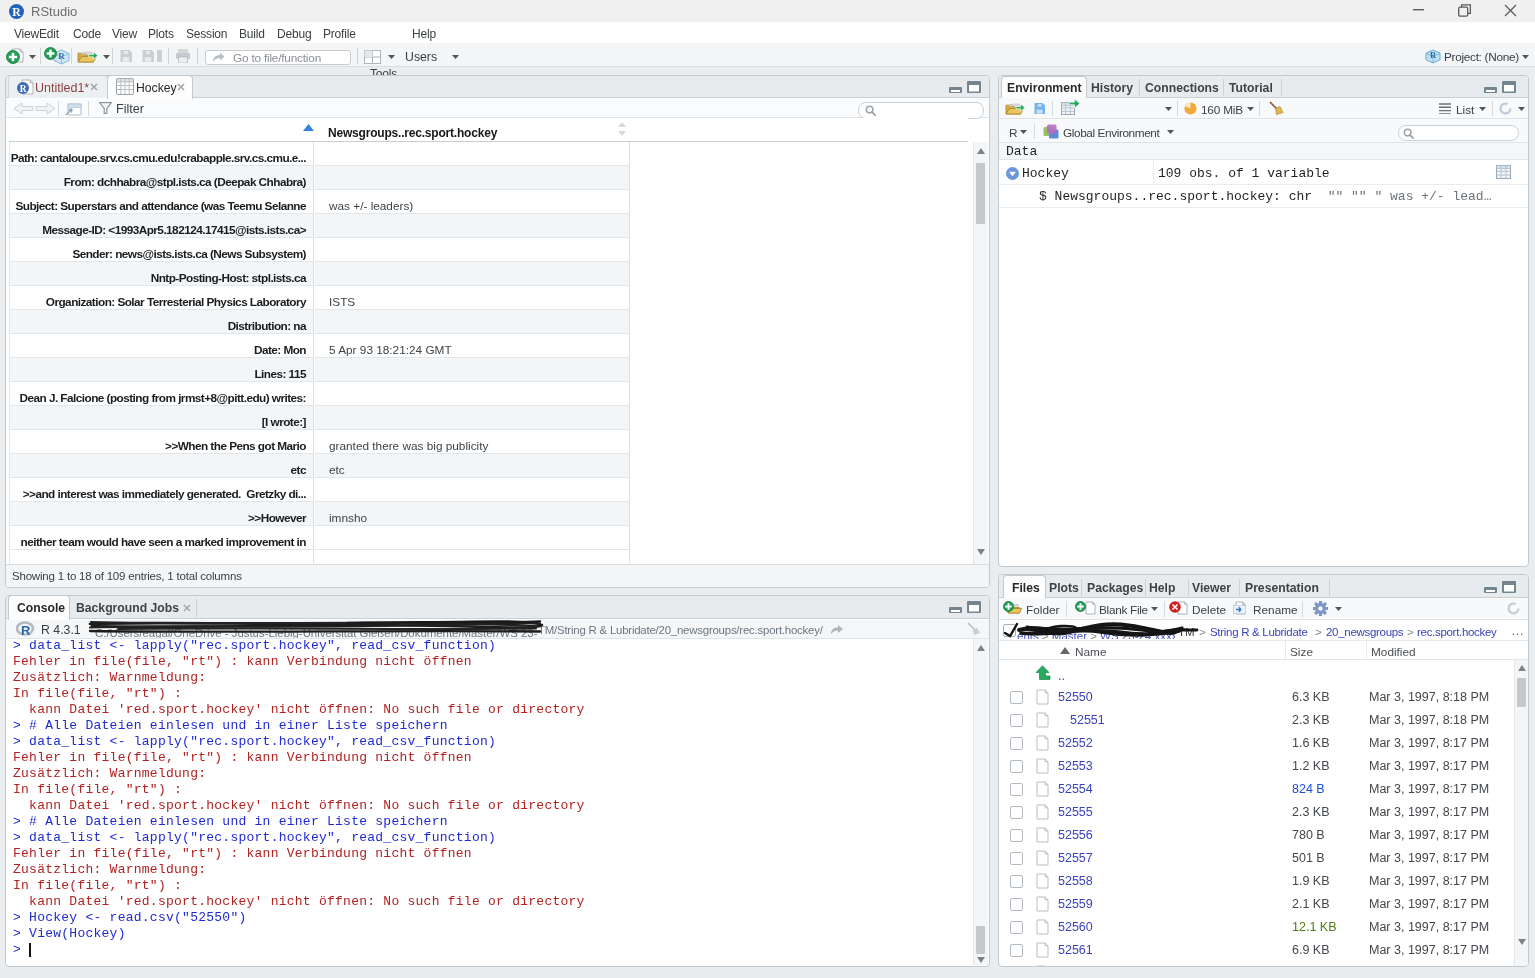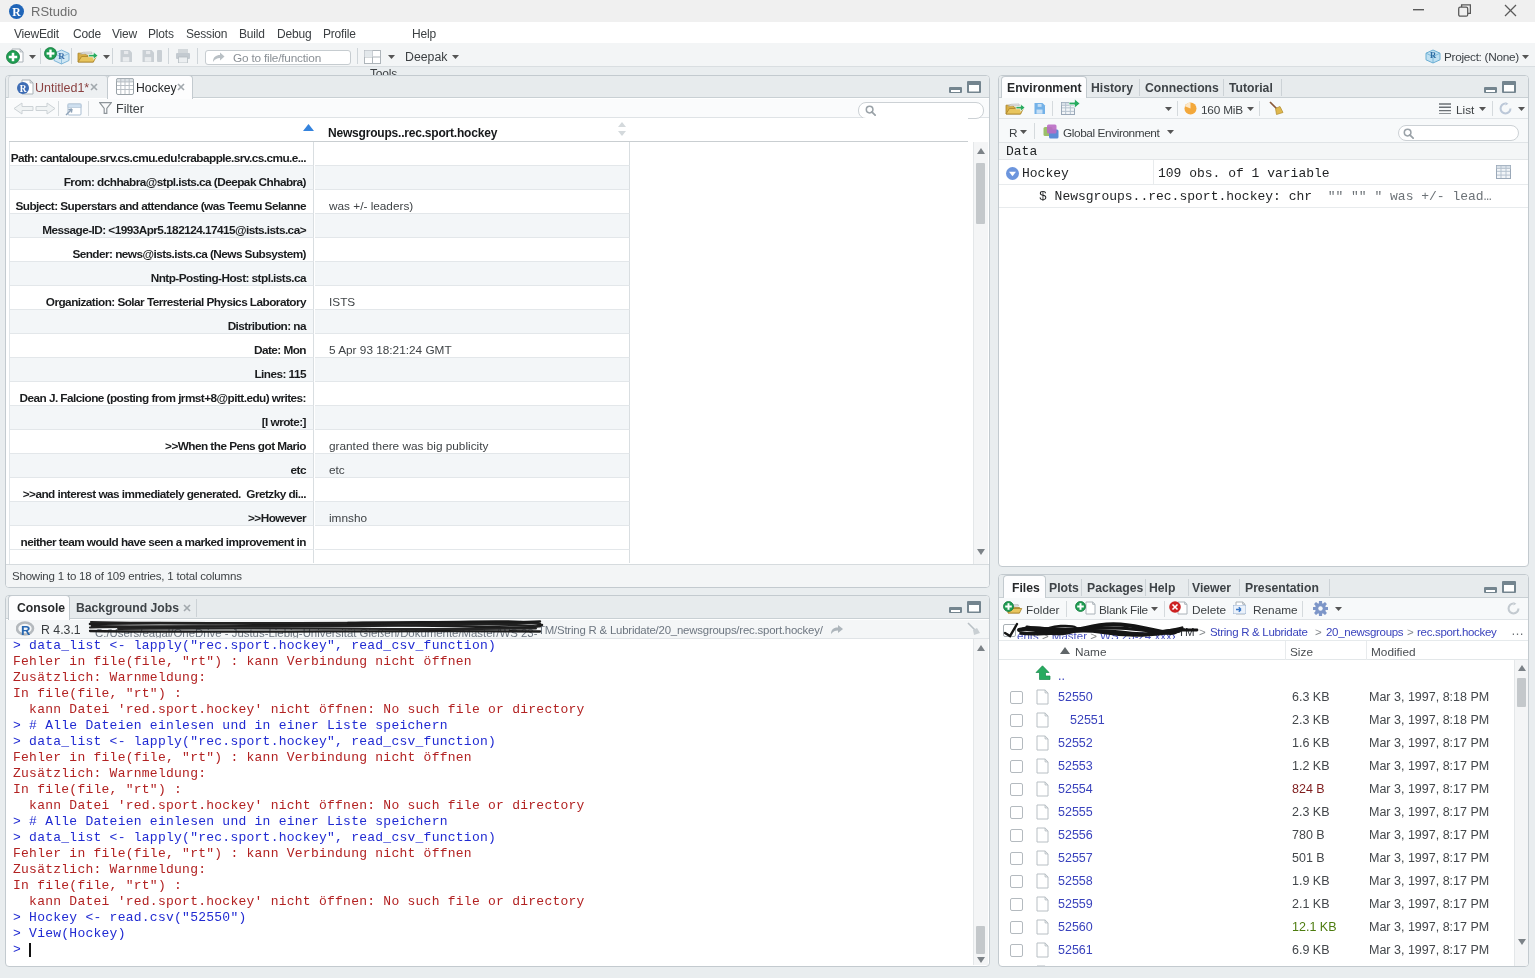--- a/index.html
+++ b/index.html
@@ -100,21 +100,21 @@
 <div style="position:absolute;left:357px;top:48px;width:1px;height:16px;background:#cfd5d9"></div>
 <svg style="position:absolute;left:364px;top:50px" width="17" height="14" viewBox="0 0 17 14">
     <rect x="0.5" y="0.5" width="16" height="13" fill="#fff" stroke="#aeb5ba"></rect>
     <line x1="8.5" y1="0.5" x2="8.5" y2="13.5" stroke="#aeb5ba"></line>
     <line x1="0.5" y1="7" x2="16.5" y2="7" stroke="#aeb5ba"></line>
     <rect x="0.5" y="0.5" width="8" height="6.5" fill="#e3e8eb"></rect>
   </svg>
 <svg style="position:absolute;left:388px;top:55px" width="7" height="4" viewBox="0 0 7 4">
     <polygon points="0,0 7,0 3.5,4" fill="#555"></polygon>
   </svg>
-<div style="position:absolute;left:405px;top:50px;font:400 12.3px 'Liberation Sans',sans-serif;color:#3c4043;white-space:pre;letter-spacing:0;">Deepak</div>
+<div style="position:absolute;left:405px;top:50px;font:400 12.3px 'Liberation Sans',sans-serif;color:#3c4043;white-space:pre;letter-spacing:0;">Users</div>
 <svg style="position:absolute;left:452px;top:55px" width="7" height="4" viewBox="0 0 7 4">
     <polygon points="0,0 7,0 3.5,4" fill="#555"></polygon>
   </svg>
 <svg style="position:absolute;left:1425px;top:49px" width="16" height="15" viewBox="0 0 16 15">
     <path d="M8 1 L15 4.2 L15 10.8 L8 14 L1 10.8 L1 4.2 Z" fill="#bfe0f2" stroke="#6aaed3" stroke-width="1"></path>
     <path d="M1 4.2 L8 7.5 L15 4.2 M8 7.5 L8 14" fill="none" stroke="#6aaed3" stroke-width="0.8"></path>
     <text x="8" y="9" font-family="Liberation Serif" font-size="8.5" fill="#2d6ca3" text-anchor="middle" font-weight="bold">R</text>
   </svg>
 <div style="position:absolute;left:1444px;top:50px;font:400 11.8px 'Liberation Sans',sans-serif;color:#3a3f44;white-space:pre;letter-spacing:-0.3px;">Project: (None)</div>
 <svg style="position:absolute;left:1522px;top:55px" width="7" height="4" viewBox="0 0 7 4">
@@ -604,21 +604,21 @@
     </svg>
 <div style="position:absolute;left:59px;top:184px;font:400 12.5px 'Liberation Sans',sans-serif;color:#3a43bd;white-space:pre;letter-spacing:0;">52553</div>
 <div style="position:absolute;left:293px;top:184px;font:400 12.5px 'Liberation Sans',sans-serif;color:#43474b;white-space:pre;letter-spacing:0;">1.2 KB</div>
 <div style="position:absolute;left:370px;top:184px;font:400 12.5px 'Liberation Sans',sans-serif;color:#43474b;white-space:pre;letter-spacing:0;">Mar 3, 1997, 8:17 PM</div>
 <div style="position:absolute;left:11px;top:208px;width:13px;height:13px;background:#fff;border:1px solid #b4babf;border-radius:2px"></div>
 <svg style="position:absolute;left:37px;top:206px" width="13" height="16" viewBox="0 0 13 16">
       <path d="M1 1 L9.1 1 L12 3.9 L12 15 L1 15 Z" fill="#fff" stroke="#b8bfc4" stroke-width="1"></path>
       <path d="M9.1 1 L9.1 3.9 L12 3.9" fill="none" stroke="#b8bfc4" stroke-width="1"></path>
     </svg>
 <div style="position:absolute;left:59px;top:207px;font:400 12.5px 'Liberation Sans',sans-serif;color:#3a43bd;white-space:pre;letter-spacing:0;">52554</div>
-<div style="position:absolute;left:293px;top:207px;font:400 12.5px 'Liberation Sans',sans-serif;color:#7f1d1d;white-space:pre;letter-spacing:0;">824 B</div>
+<div style="position:absolute;left:293px;top:207px;font:400 12.5px 'Liberation Sans',sans-serif;color:#1d4ed8;white-space:pre;letter-spacing:0;">824 B</div>
 <div style="position:absolute;left:370px;top:207px;font:400 12.5px 'Liberation Sans',sans-serif;color:#43474b;white-space:pre;letter-spacing:0;">Mar 3, 1997, 8:17 PM</div>
 <div style="position:absolute;left:11px;top:231px;width:13px;height:13px;background:#fff;border:1px solid #b4babf;border-radius:2px"></div>
 <svg style="position:absolute;left:37px;top:229px" width="13" height="16" viewBox="0 0 13 16">
       <path d="M1 1 L9.1 1 L12 3.9 L12 15 L1 15 Z" fill="#fff" stroke="#b8bfc4" stroke-width="1"></path>
       <path d="M9.1 1 L9.1 3.9 L12 3.9" fill="none" stroke="#b8bfc4" stroke-width="1"></path>
     </svg>
 <div style="position:absolute;left:59px;top:230px;font:400 12.5px 'Liberation Sans',sans-serif;color:#3a43bd;white-space:pre;letter-spacing:0;">52555</div>
 <div style="position:absolute;left:293px;top:230px;font:400 12.5px 'Liberation Sans',sans-serif;color:#43474b;white-space:pre;letter-spacing:0;">2.3 KB</div>
 <div style="position:absolute;left:370px;top:230px;font:400 12.5px 'Liberation Sans',sans-serif;color:#43474b;white-space:pre;letter-spacing:0;">Mar 3, 1997, 8:17 PM</div>
 <div style="position:absolute;left:11px;top:254px;width:13px;height:13px;background:#fff;border:1px solid #b4babf;border-radius:2px"></div>

